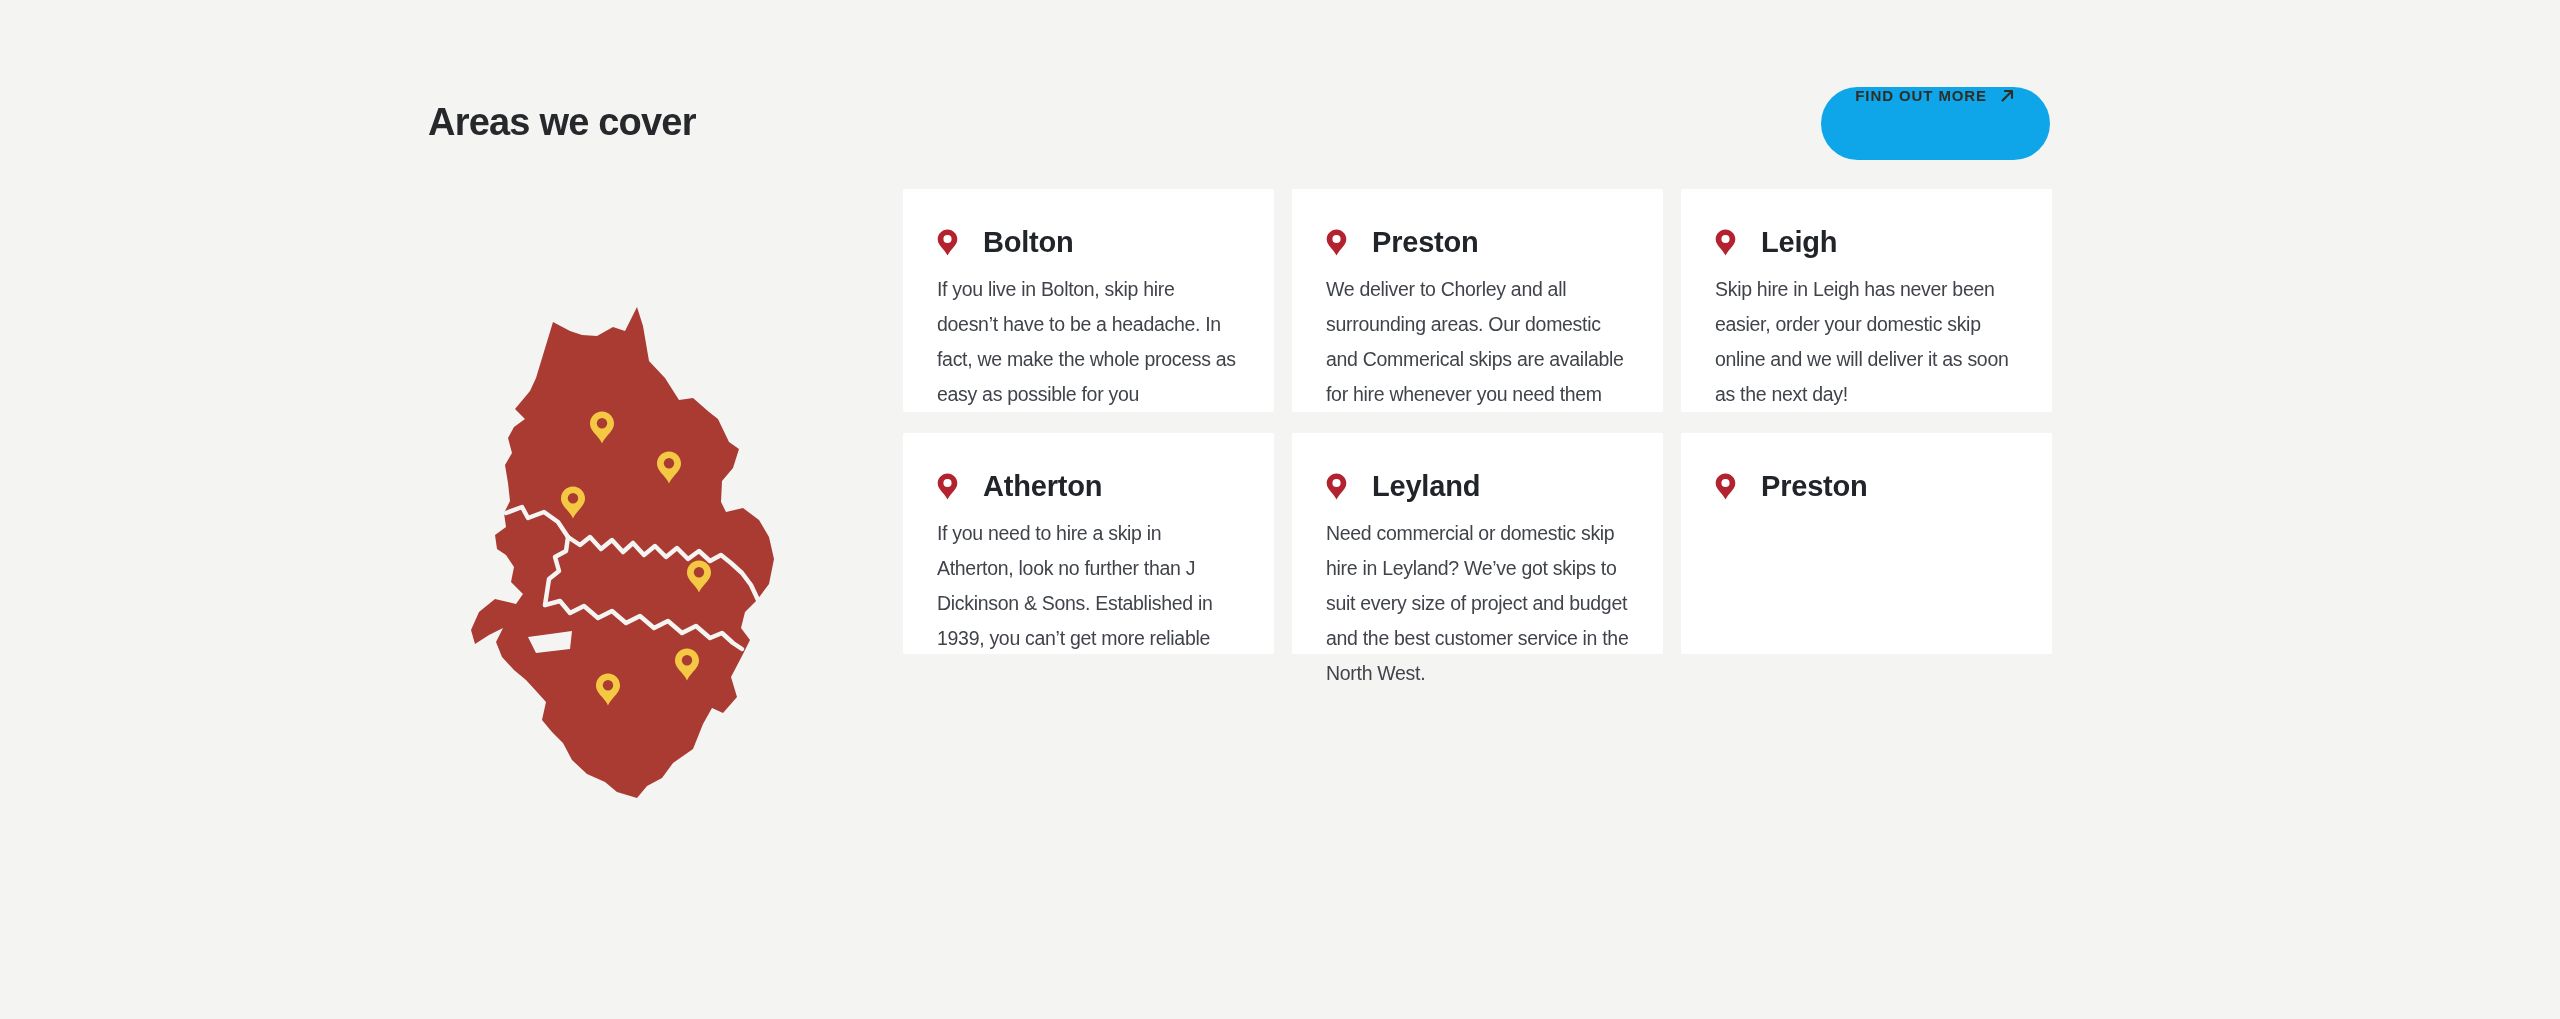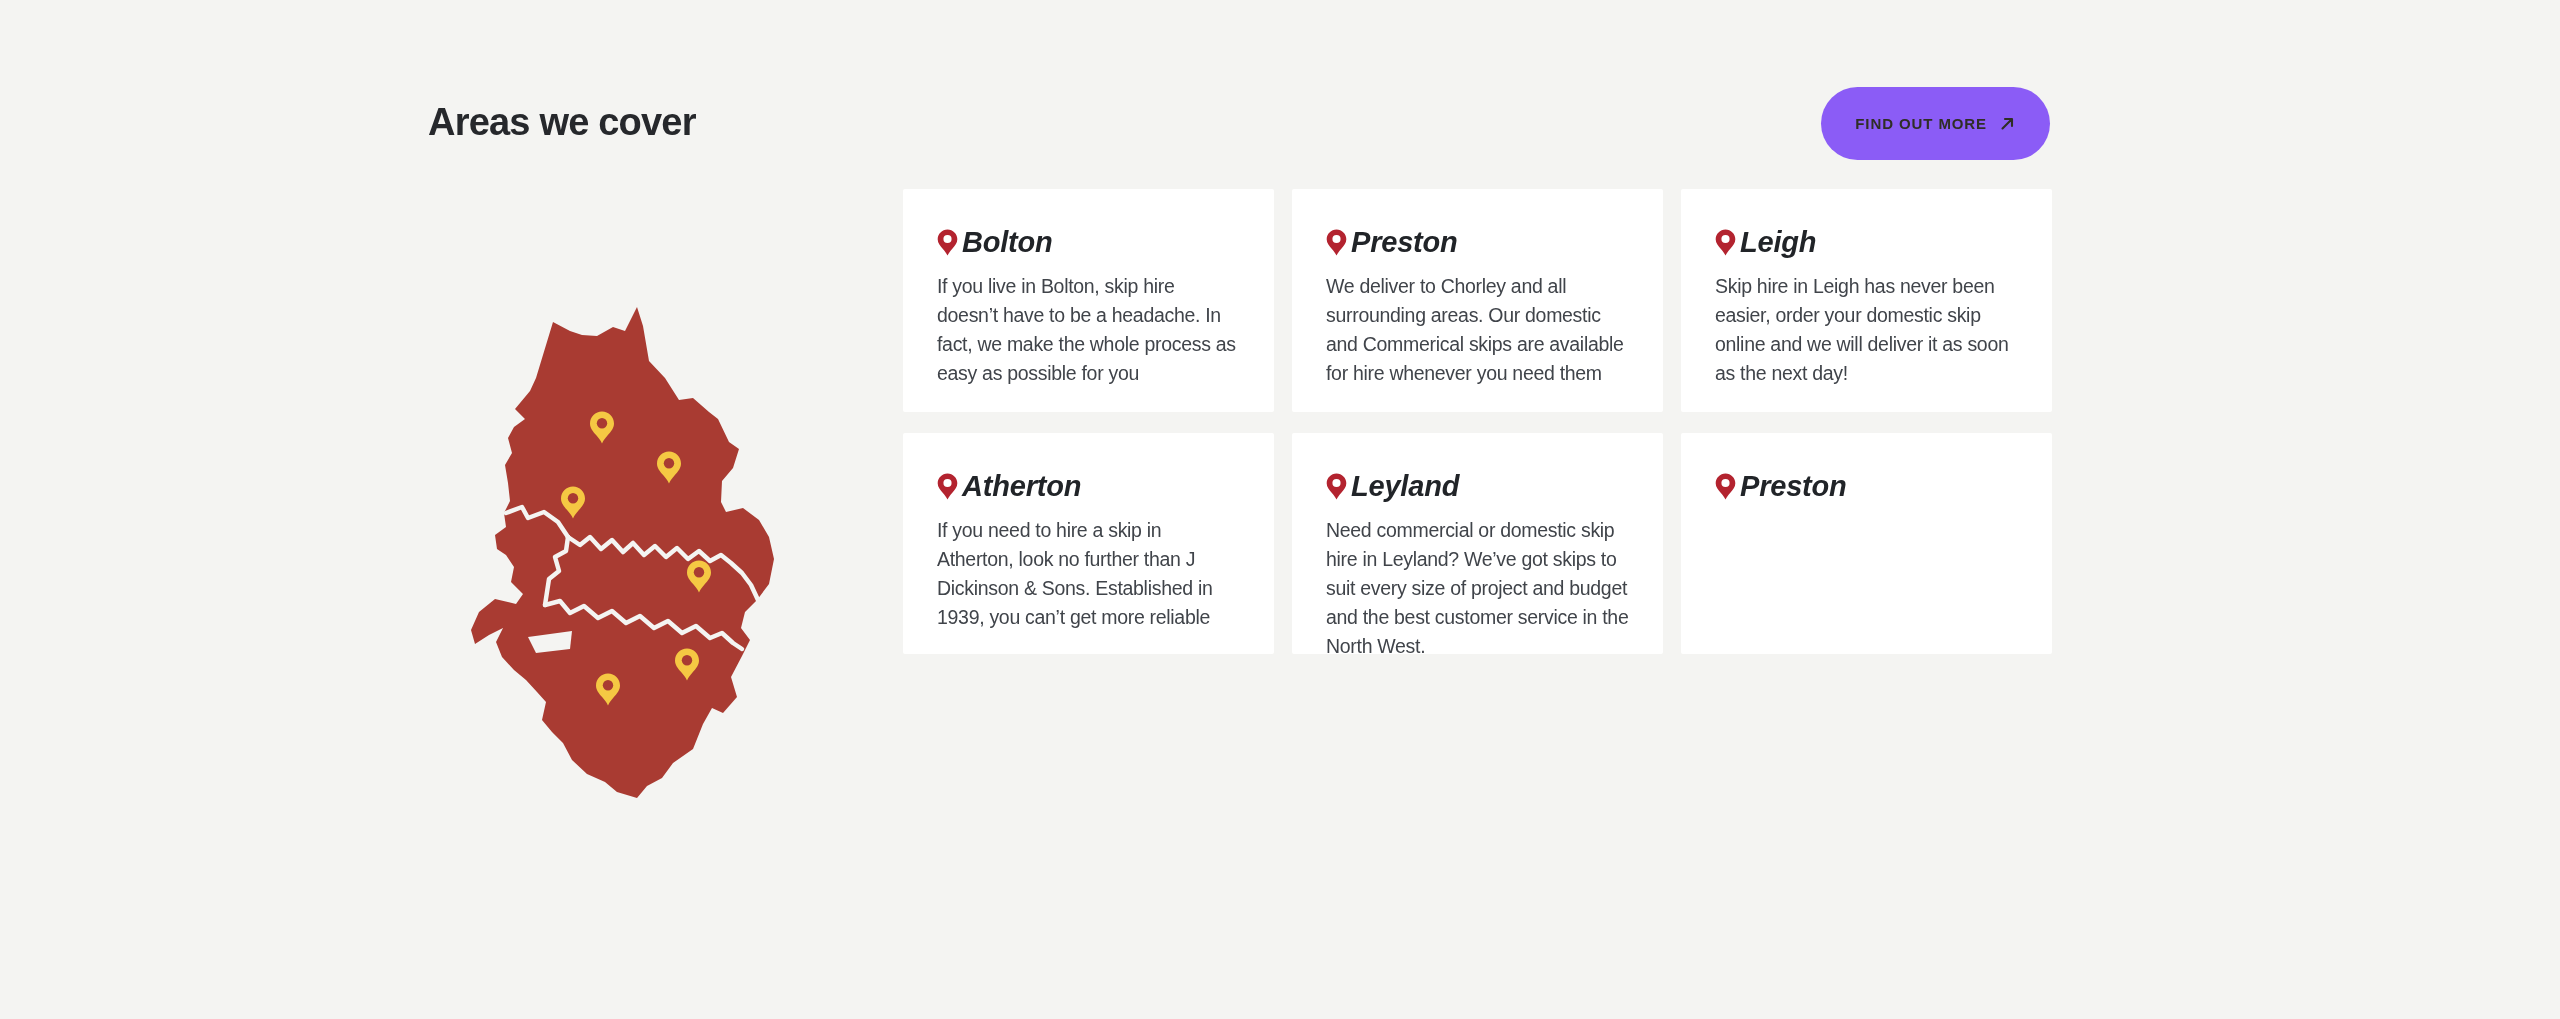--- a/index.html
+++ b/index.html
@@ -7,37 +7,37 @@
   .stage {
     position:relative; width:2560px; height:912px; background:#f4f4f2;
     font-family:"Liberation Sans", sans-serif; overflow:hidden;
   }
   .section-title {
     position:absolute; left:428px; top:101px;
     font-size:38px; font-weight:700; letter-spacing:-0.8px; color:#26282c;
   }
   .cta {
     position:absolute; right:510px; top:87px; height:73px;
-    display:flex; align-items:center; gap:12px; padding:15px 34px;
-    background:#8b5cf6; border-radius:37px; cursor:pointer; border:none;
+    display:flex; gap:12px; padding:0 34px;
+    background:#0ea5e9; border-radius:37px; cursor:pointer; border:none;
     font-family:"Liberation Sans", sans-serif;
     font-size:15px; font-weight:700; letter-spacing:0.9px; color:#2f2e26;
     text-decoration:none;
   }
   .map-wrap { position:absolute; left:470px; top:305px; width:305px; height:495px; }
   .grid {
     position:absolute; left:903px; top:189px; width:1149px;
     display:grid; grid-template-columns:repeat(3, 371px);
     grid-template-rows:223px 221px 253px; column-gap:18px; row-gap:21px;
   }
   .card { background:#ffffff; border-radius:2px; padding:37px 34px 0 34px; }
-  .card-head { display:flex; align-items:center; gap:4px; margin-bottom:13px;font-style:italic; }
+  .card-head { display:flex; align-items:center; gap:25px; margin-bottom:13px; }
   .card-title { font-size:29px; font-weight:700; letter-spacing:-0.2px; color:#212428; }
   .card-desc {
-    font-size:19.5px; line-height:29px; letter-spacing:-0.3px; color:#40444a;
+    font-size:19.5px; line-height:35px; letter-spacing:-0.3px; color:#40444a;
   }
   .pin-svg { display:block; }
 </style>
 </head>
 <body>
 
 <div class="stage">
 
   <h2 class="section-title">Areas we cover</h2>
 

